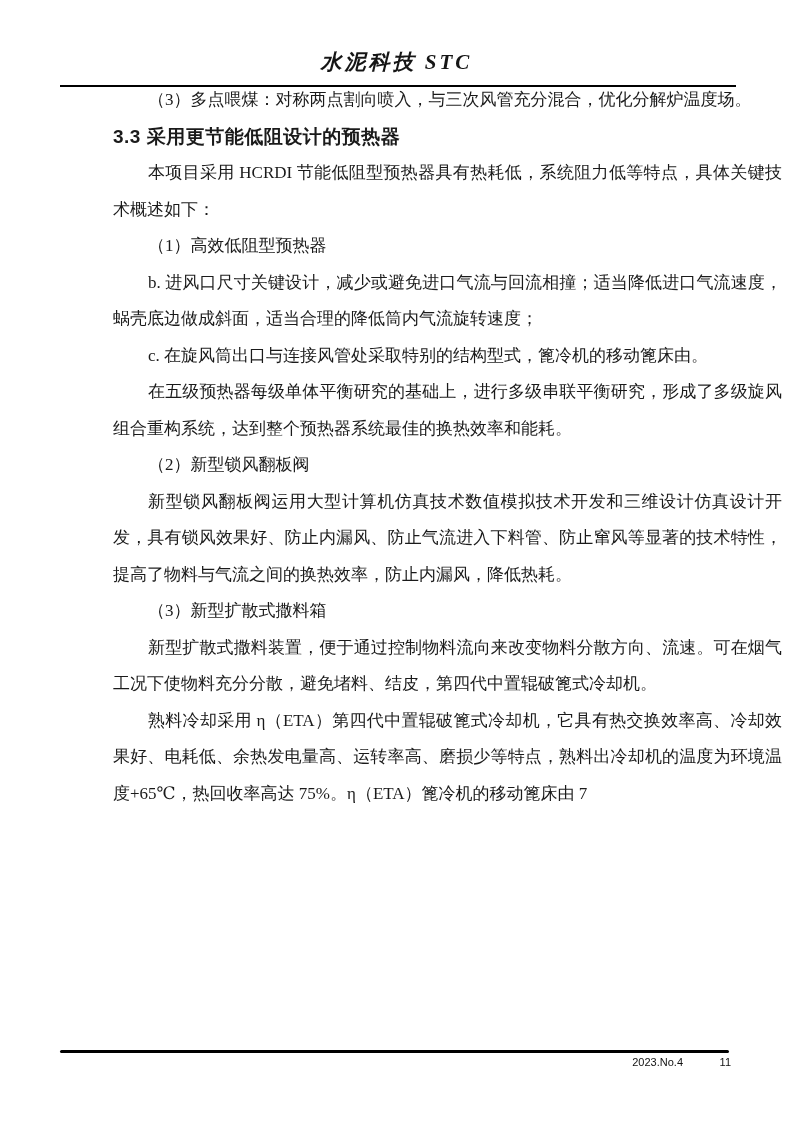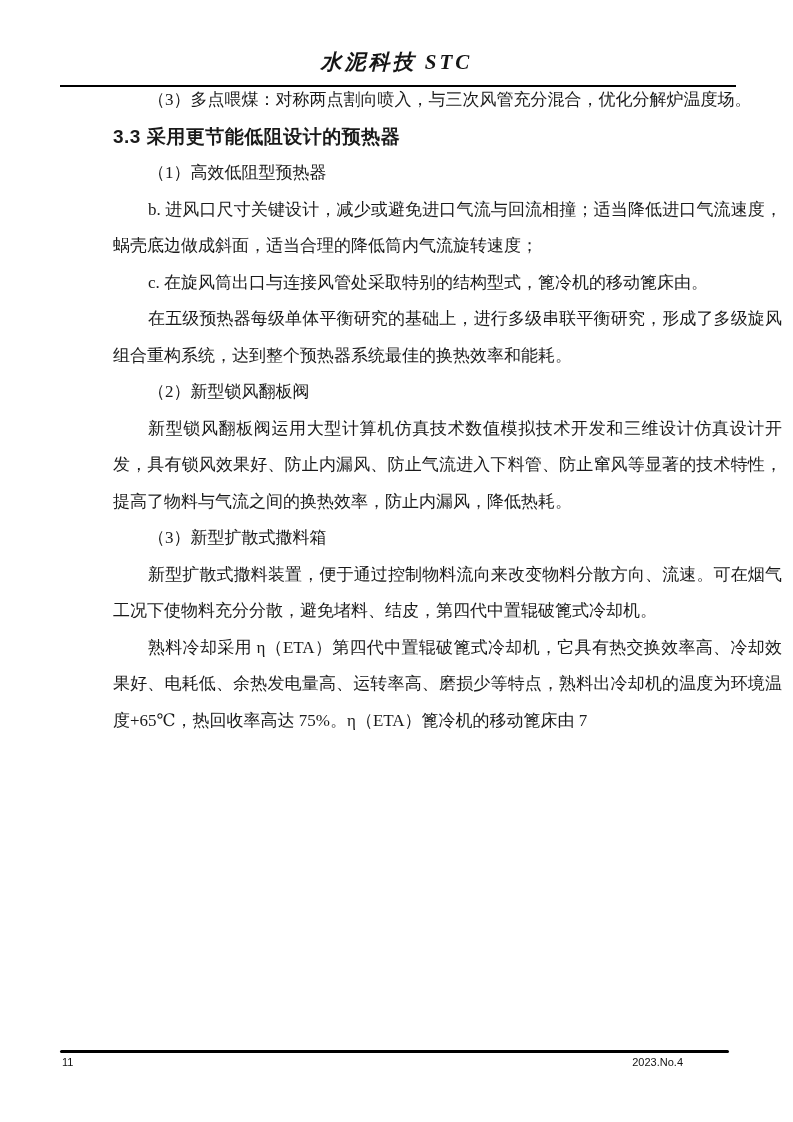--- a/index.html
+++ b/index.html
@@ -77,40 +77,41 @@
     width: 669px;
     height: 16px;
     font-family: "Liberation Sans", "DejaVu Sans", sans-serif;
     font-size: 11px;
     color: #111111;
   }
   .page-number {
     position: absolute;
     left: 0;
     width: 100%;
-    text-align: left;
+    text-align: right;
   }
   .issue-label {
     position: absolute;
     right: 48px;
     top: 0;
   }
 </style>
 </head>
 <body>
 
 <div class="page">
 
   <div class="journal-title">水泥科技 STC</div>
 
   <div class="header-rule"></div>
 
   <div class="content">
     <p class="body">（3）多点喂煤：对称两点割向喷入，与三次风管充分混合，优化分解炉温度场。</p>
     <p class="heading">3.3 采用更节能低阻设计的预热器</p>
+    <p class="body">本项目采用 HCRDI 节能低阻型预热器具有热耗低，系统阻力低等特点，具体关键技术概述如下：</p>
     <p class="body">（1）高效低阻型预热器</p>
     <p class="body">b. 进风口尺寸关键设计，减少或避免进口气流与回流相撞；适当降低进口气流速度，蜗壳底边做成斜面，适当合理的降低筒内气流旋转速度；</p>
     <p class="body">c. 在旋风筒出口与连接风管处采取特别的结构型式，篦冷机的移动篦床由。</p>
     <p class="body">在五级预热器每级单体平衡研究的基础上，进行多级串联平衡研究，形成了多级旋风组合重构系统，达到整个预热器系统最佳的换热效率和能耗。</p>
     <p class="body">（2）新型锁风翻板阀</p>
     <p class="body">新型锁风翻板阀运用大型计算机仿真技术数值模拟技术开发和三维设计仿真设计开发，具有锁风效果好、防止内漏风、防止气流进入下料管、防止窜风等显著的技术特性，提高了物料与气流之间的换热效率，防止内漏风，降低热耗。</p>
     <p class="body">（3）新型扩散式撒料箱</p>
     <p class="body">新型扩散式撒料装置，便于通过控制物料流向来改变物料分散方向、流速。可在烟气工况下使物料充分分散，避免堵料、结皮，第四代中置辊破篦式冷却机。</p>
     <p class="body">熟料冷却采用 η（ETA）第四代中置辊破篦式冷却机，它具有热交换效率高、冷却效果好、电耗低、余热发电量高、运转率高、磨损少等特点，熟料出冷却机的温度为环境温度+65℃，热回收率高达 75%。η（ETA）篦冷机的移动篦床由 7</p>
   </div>

